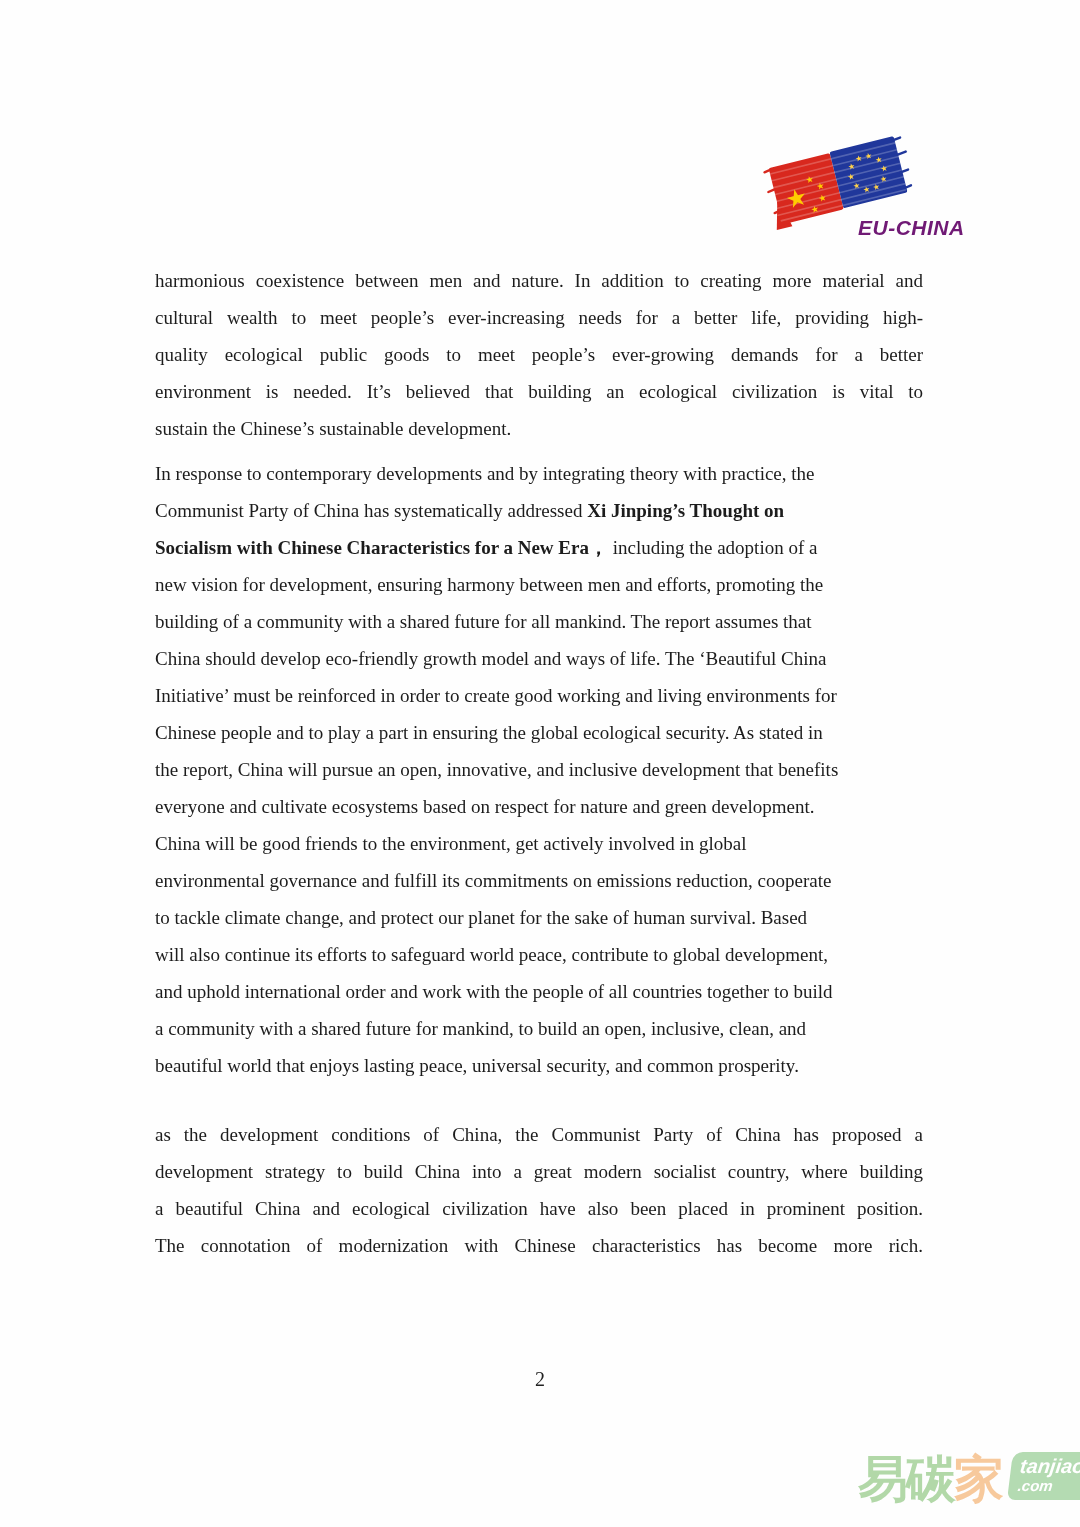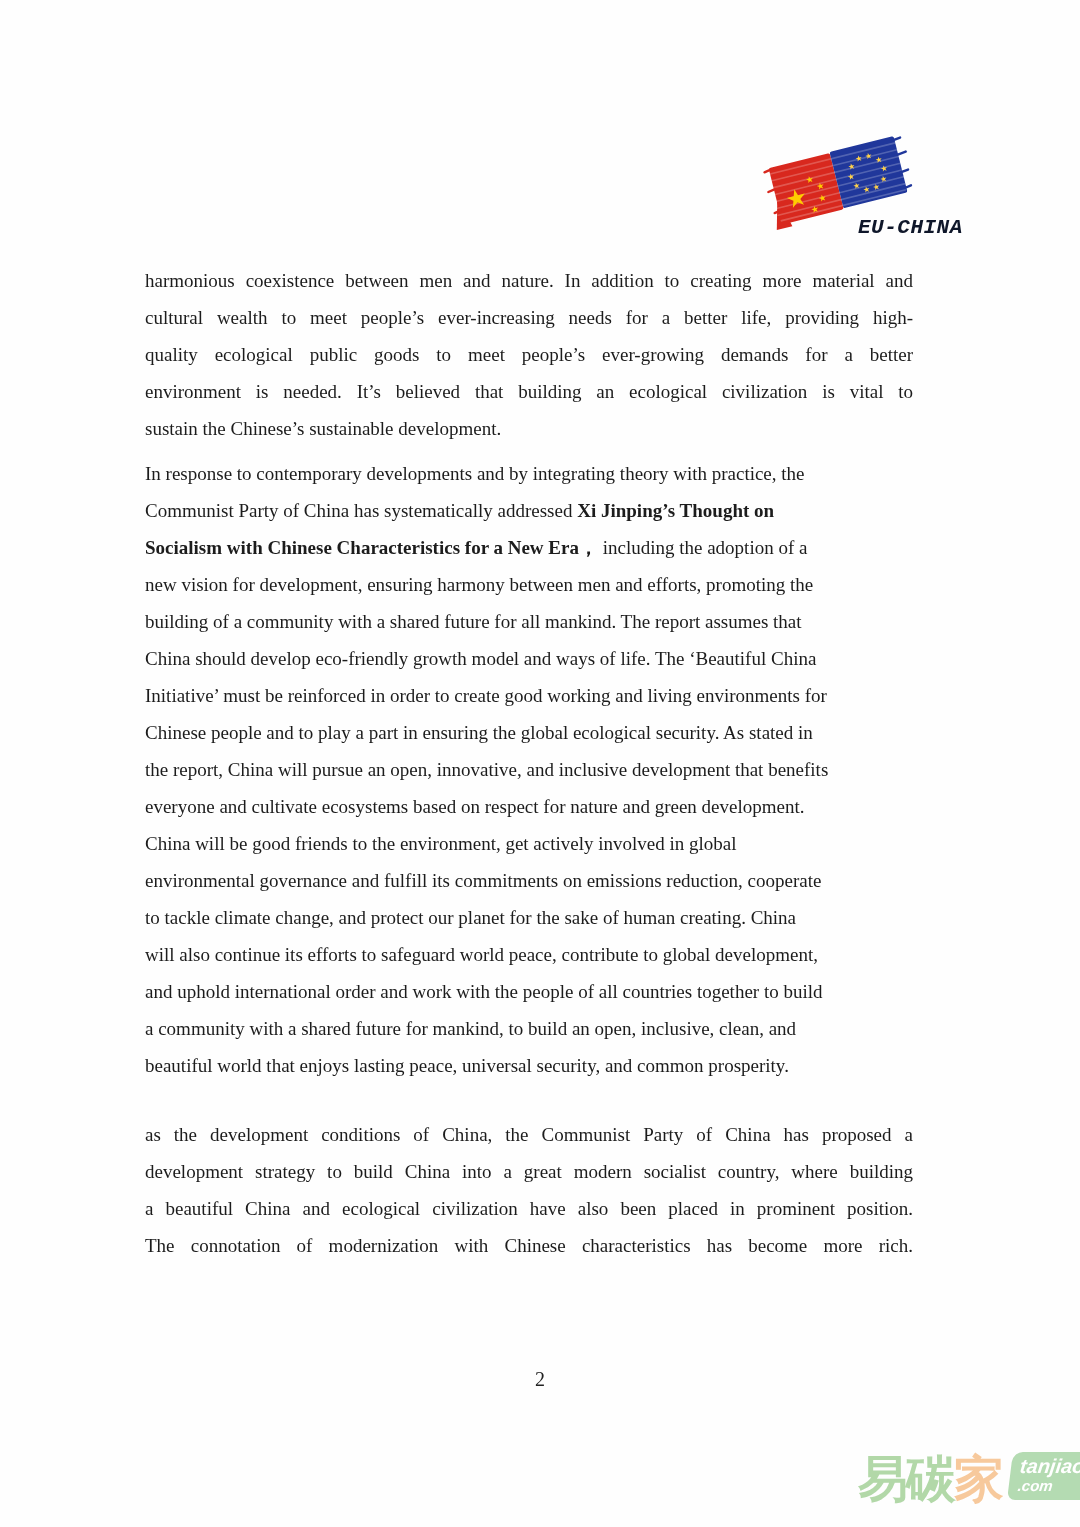--- a/index.html
+++ b/index.html
@@ -14,33 +14,33 @@
 
   
   .logo-wrap {
     position: absolute;
     left: 762px; top: 118px;
     width: 172px; height: 132px;
   }
   .logo-caption {
     position: absolute;
     left: 96px; top: 98px;
-    font-family: Liberation Mono, monospace;
+    font-family: Liberation Sans, sans-serif;
     font-style: italic;
     font-weight: bold;
     font-size: 21px;
     letter-spacing: 0.5px;
-    color: #0f172a;
+    color: #701a75;
     white-space: nowrap;
   }
 
   
   .doc-body {
     position: absolute;
-    left: 145px; top: 262px;
+    left: 155px; top: 262px;
     width: 768px;
   }
   .paragraph { margin-bottom: 8px; }
   .paragraph:nth-child(2) { margin-bottom: 32px; }
   .line {
     line-height: 37px;
     font-size: 19px;
     min-height: 37px;
   }
   .line.fill {
@@ -172,21 +172,21 @@
       <div class="line"><span class="bold">Socialism with Chinese Characteristics for a New Era，</span><span> including the adoption of a</span></div>
       <div class="line"><span>new vision for development, ensuring harmony between men and efforts, promoting the</span></div>
       <div class="line"><span>building of a community with a shared future for all mankind. The report assumes that</span></div>
       <div class="line"><span>China should develop eco-friendly growth model and ways of life. The ‘Beautiful China</span></div>
       <div class="line"><span>Initiative’ must be reinforced in order to create good working and living environments for</span></div>
       <div class="line"><span>Chinese people and to play a part in ensuring the global ecological security. As stated in</span></div>
       <div class="line"><span>the report, China will pursue an open, innovative, and inclusive development that benefits</span></div>
       <div class="line"><span>everyone and cultivate ecosystems based on respect for nature and green development.</span></div>
       <div class="line"><span>China will be good friends to the environment, get actively involved in global</span></div>
       <div class="line"><span>environmental governance and fulfill its commitments on emissions reduction, cooperate</span></div>
-      <div class="line"><span>to tackle climate change, and protect our planet for the sake of human creating. China</span></div>
+      <div class="line"><span>to tackle climate change, and protect our planet for the sake of human survival. Based</span></div>
       <div class="line"><span>will also continue its efforts to safeguard world peace, contribute to global development,</span></div>
       <div class="line"><span>and uphold international order and work with the people of all countries together to build</span></div>
       <div class="line"><span>a community with a shared future for mankind, to build an open, inclusive, clean, and</span></div>
       <div class="line"><span>beautiful world that enjoys lasting peace, universal security, and common prosperity.</span></div>
     </div>
     <div class="paragraph">
       <div class="line fill"><span>as the development conditions of China, the Communist Party of China has proposed a</span></div>
       <div class="line fill"><span>development strategy to build China into a great modern socialist country, where building</span></div>
       <div class="line fill"><span>a beautiful China and ecological civilization have also been placed in prominent position.</span></div>
       <div class="line fill"><span>The connotation of modernization with Chinese characteristics has become more rich.</span></div>

